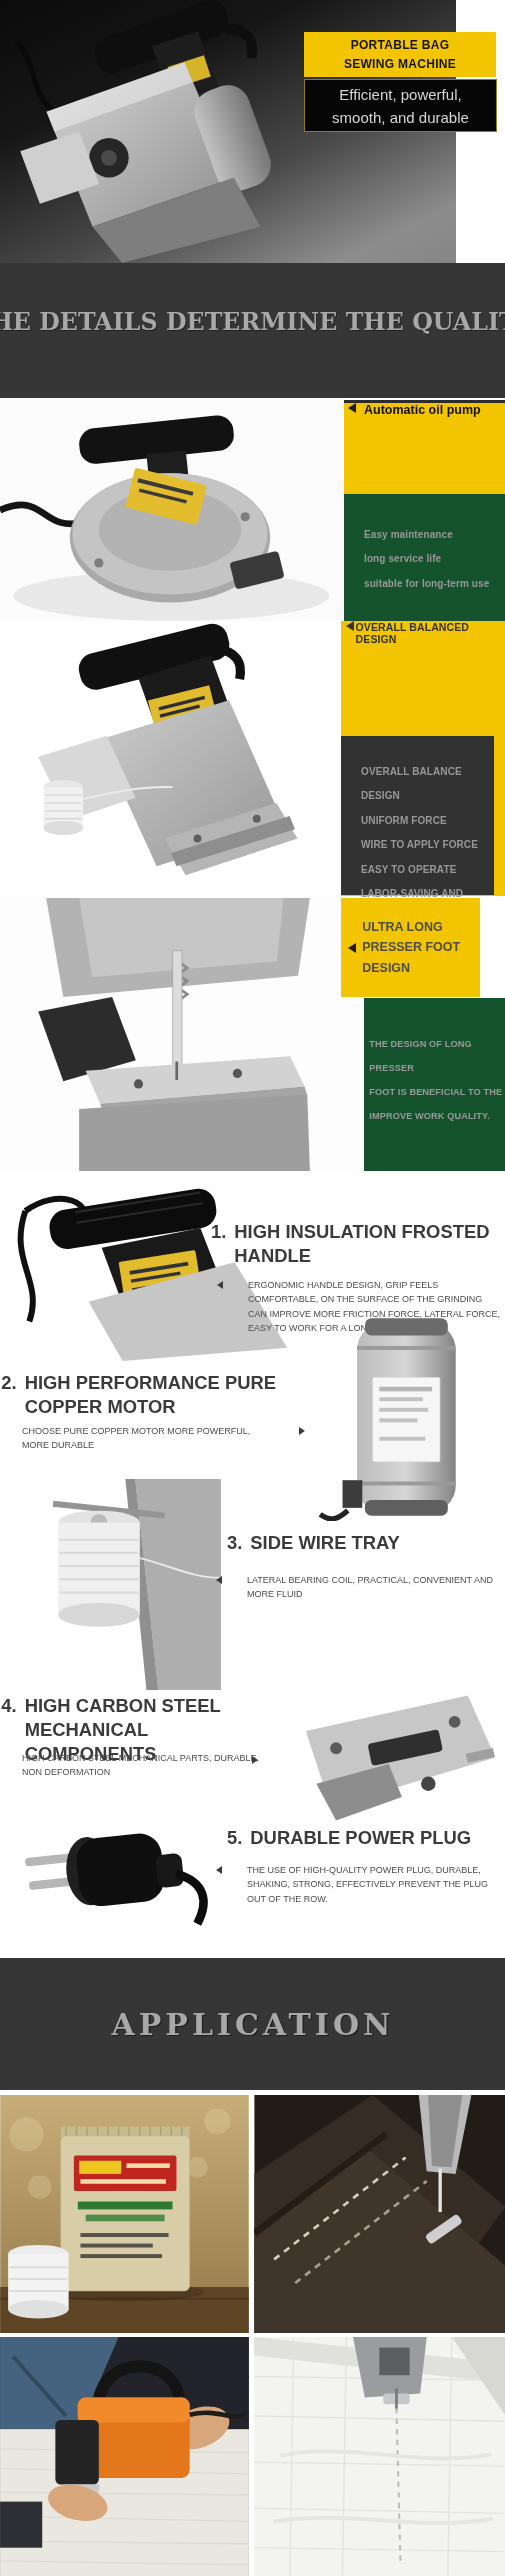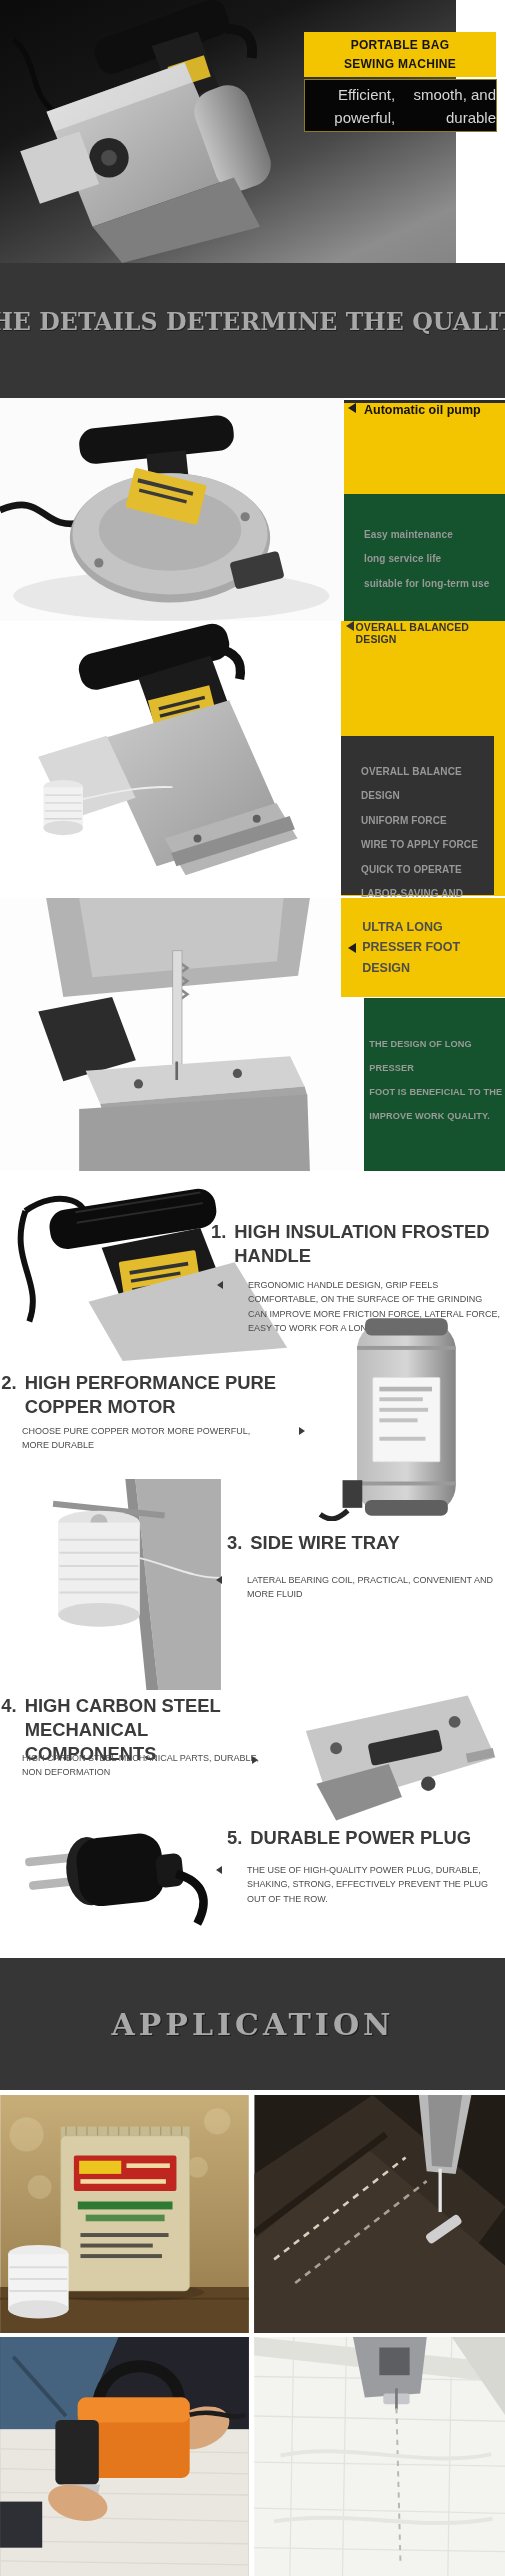--- a/index.html
+++ b/index.html
@@ -8,21 +8,21 @@
   .abs{position:absolute;}
 
   
   .hero{left:0;top:0;width:456px;height:263px;
         background:linear-gradient(155deg,#0b0b0b 0%,#161616 30%,#4a4a4a 62%,#8d8d8d 88%,#858585 100%);text-align:right;}
   .hero-machine{left:0;top:0;}
   .hero-badge{left:304px;top:32px;width:192px;height:45px;background:#f3c400;
               display:flex;flex-direction:column;justify-content:center;align-items:center;}
   .hero-badge div{font-weight:bold;font-size:12px;color:#141414;line-height:19px;letter-spacing:0.3px;}
   .hero-tagline{left:304px;top:79px;width:191px;height:51px;background:#060606;border:0.7px solid #8f7a1e;
-                display:flex;flex-direction:row;justify-content:center;align-items:center;}
+                display:flex;flex-direction:column;justify-content:center;align-items:center;}
   .hero-tagline div{font-size:15px;color:#d6d6d6;line-height:23px;font-family:"Liberation Sans",sans-serif;}
 
   
   .banner{left:0;width:506px;background:#363636;display:flex;align-items:center;justify-content:center;}
   .banner-details{top:263px;height:135px;}
   .banner-details .banner-title{font-family:"DejaVu Serif",serif;font-weight:bold;font-size:25px;color:#a8a8a8;
       white-space:nowrap;transform:scaleX(.95);text-shadow:0.7px 0.7px 0 #1f1f1f;margin-top:-18.4px;}
   .banner-app{top:1958px;height:132px;}
   .banner-app .banner-title{font-family:"DejaVu Serif",serif;font-weight:bold;font-size:30px;color:#a8a8a8;
       letter-spacing:4px;text-shadow:1.3px 1.3px 0 #1f1f1f;}
@@ -31,21 +31,21 @@
   .ybox{background:#f3c400;}
   .dbox{background:#14532d;}
   .ybox-a{left:344px;top:400px;width:162px;height:94px;display:flex;align-items:flex-start;border-top:3.3px solid #2c2c2c;}
   .ybox-a .ylabel{font-weight:bold;font-size:12.5px;color:#111;}
   .dbox-a{left:344px;top:494px;width:162px;height:127px;padding-top:29px;box-sizing:border-box;}
   .dark-point{font-weight:bold;font-size:10px;color:#989898;padding-left:20px;line-height:24.4px;letter-spacing:0.1px;}
   .panelB{left:341px;top:621px;width:165px;height:275px;background:#f3c400;}
   .ylabel-b{position:absolute;left:0;top:0;width:165px;height:113px;display:flex;align-items:flex-start;}
   .ylabel-b .ylabel{font-weight:bold;font-size:10.5px;color:#333;letter-spacing:0.1px;}
   .dbox-b{position:absolute;left:0;top:115px;width:153px;height:159px;background:#323232;padding-top:24px;box-sizing:border-box;}
-  .ybox-c{left:341px;top:898px;width:165px;height:99px;display:flex;align-items:center;}
+  .ybox-c{left:341px;top:898px;width:139px;height:99px;display:flex;align-items:center;}
   .ybox-c .ylabel{font-weight:bold;font-size:12.5px;color:#4d4d4d;width:135px;line-height:20.4px;}
   .dbox-c{left:364px;top:998px;width:142px;height:173px;padding:34px 0 0 5.3px;box-sizing:border-box;}
   .dbox-c .dark-point{padding-left:0;font-size:9.2px;line-height:24px;color:#9a9a9a;}
   .tri-l{width:0;height:0;border-top:5.3px solid transparent;border-bottom:5.3px solid transparent;
          border-right:8px solid #1d1d1d;flex:none;}
   .ybox-a .tri-l{margin:0 8px 0 4px;}
   .ylabel-b .tri-l{margin:0 1.3px 0 5.3px;border-right-color:#333;}
   .ybox-c .tri-l{margin:0 6.6px 0 6.6px;border-right-color:#1d1d1d;}
 
   
@@ -175,21 +175,21 @@
   </div>
   <div class="abs panelB">
     <div class="ylabel-b">
       <span class="tri-l"></span>
       <span class="ylabel">OVERALL BALANCED DESIGN</span>
     </div>
     <div class="dbox-b">
       <div class="dark-point">OVERALL BALANCE DESIGN</div>
       <div class="dark-point">UNIFORM FORCE</div>
       <div class="dark-point">WIRE TO APPLY FORCE</div>
-      <div class="dark-point">QUICK TO OPERATE</div>
+      <div class="dark-point">EASY TO OPERATE</div>
       <div class="dark-point">LABOR-SAVING AND QUICK</div>
     </div>
   </div>
 
   <div class="ph" style="left:0;top:898px;width:364px;height:273px;background:#fdfdfd;">
     <svg width="364" height="273" viewBox="0 0 552 414">
       <polygon points="70,0 470,0 452,118 96,150" fill="#b3b3b3"></polygon>
       <polygon points="120,0 430,0 420,96 140,120" fill="#c6c6c6"></polygon>
       <path d="M270,96 l14,10 -14,10 14,10 -14,10 14,10 -14,10" stroke="#8a8a8a" stroke-width="4" fill="none"></path>
       <rect x="262" y="80" width="14" height="172" fill="#dcdcdc" stroke="#9b9b9b"></rect>

